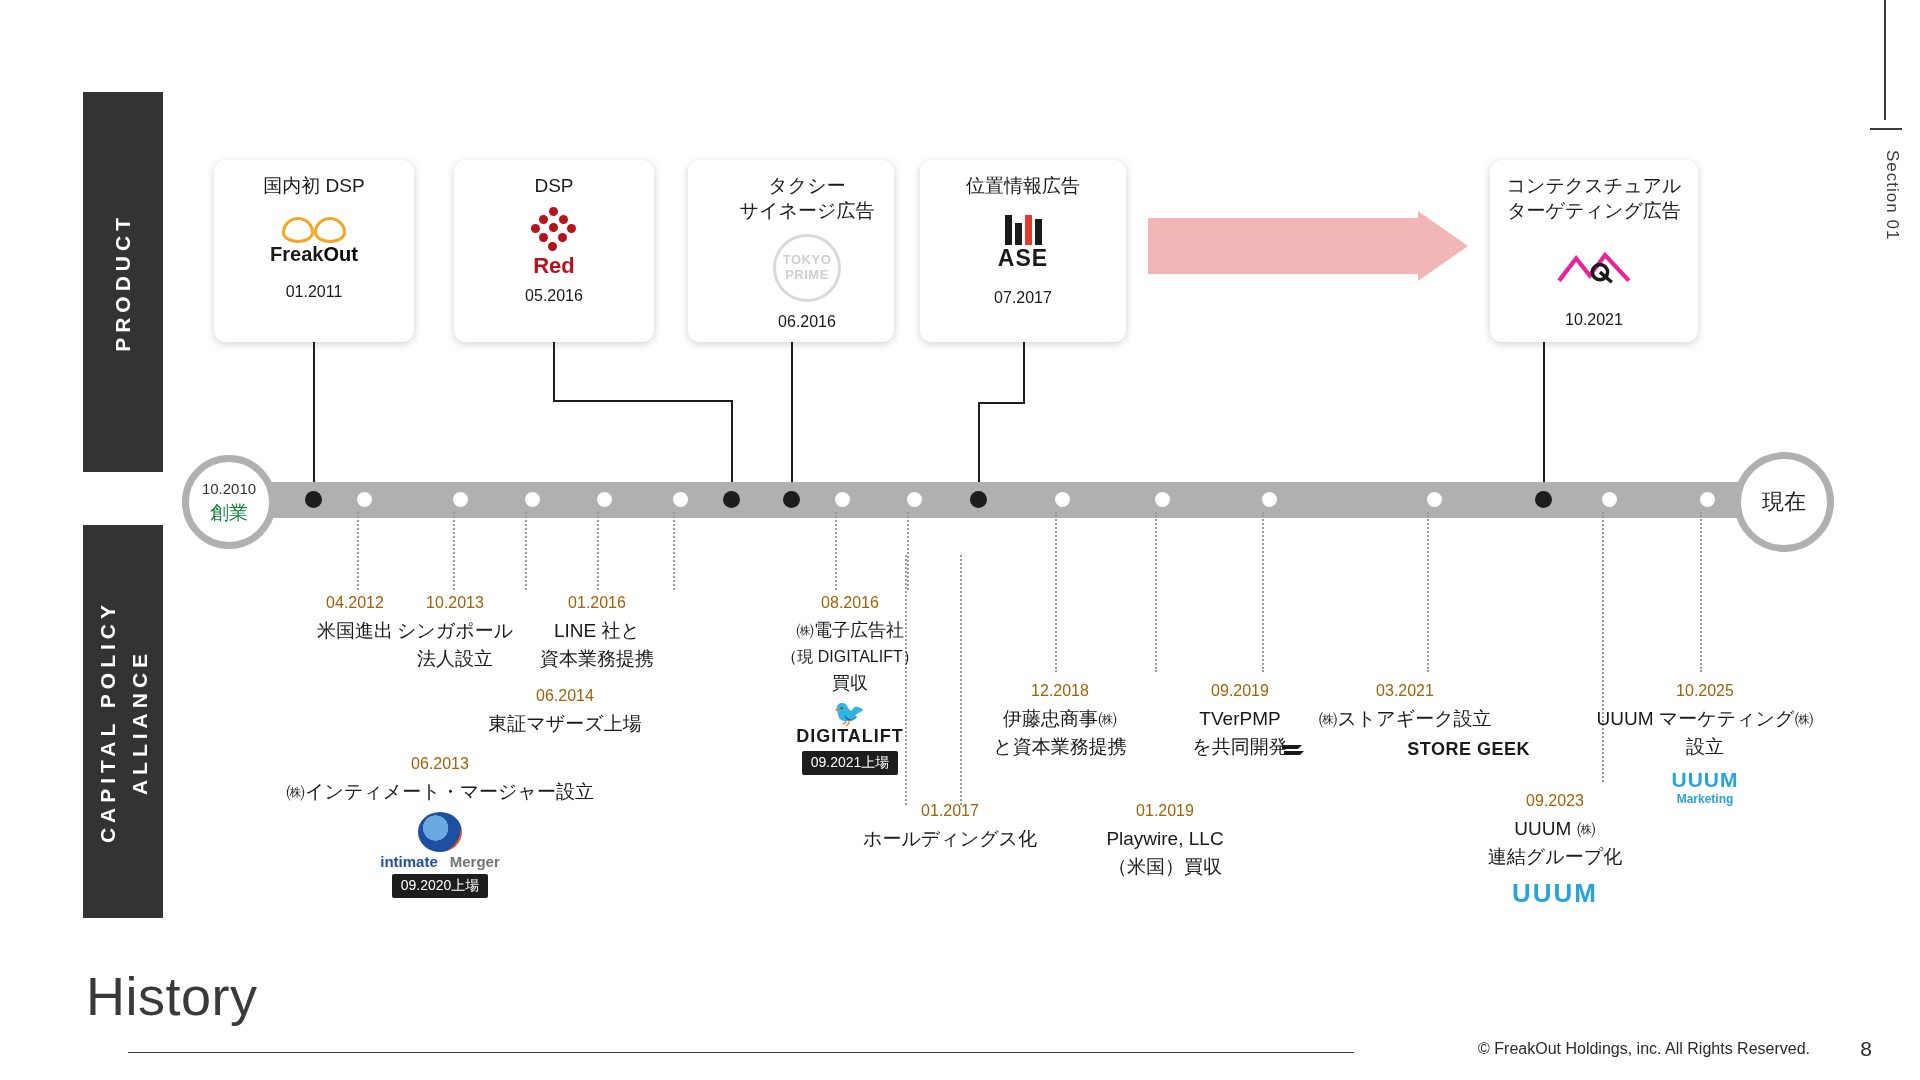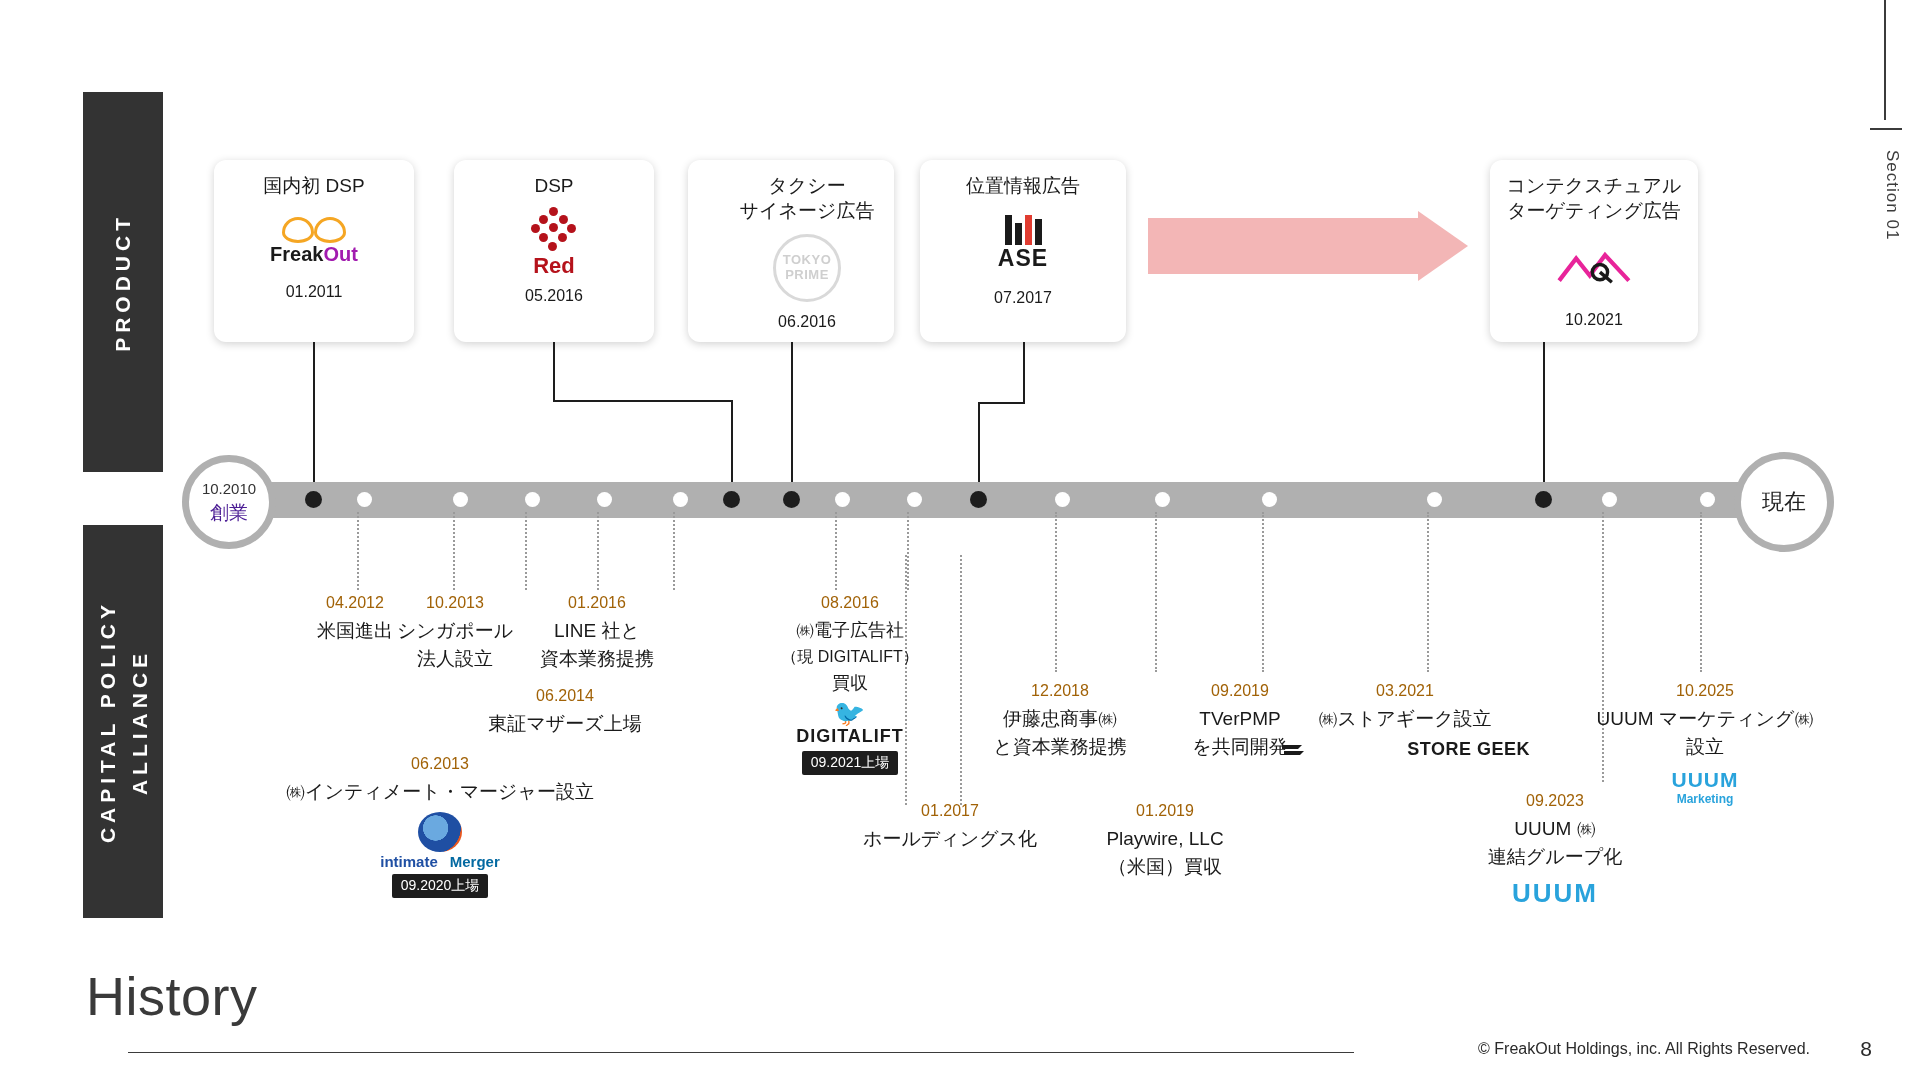--- a/index.html
+++ b/index.html
@@ -45,21 +45,21 @@
     position:absolute;left:232px;top:482px;width:1540px;height:36px;
     background:#b0b0b0;border-radius:18px;
   }
   .circle-end{
     position:absolute;border:7px solid #b0b0b0;background:#ffffff;border-radius:50%;
     display:flex;flex-direction:column;align-items:center;justify-content:center;
     text-align:center;line-height:1.25;
   }
   #circle-start{left:182px;top:455px;width:94px;height:94px;box-sizing:border-box;}
   #circle-start .y{font-size:15px;color:#333;}
-  #circle-start .t{font-size:19px;color:#4c1d95;margin-top:2px;}
+  #circle-start .t{font-size:19px;color:#15803d;margin-top:2px;}
   #circle-now{left:1734px;top:452px;width:100px;height:100px;box-sizing:border-box;}
   #circle-now .t{font-size:22px;color:#222;}
 
   .node{
     position:absolute;width:15px;height:15px;border-radius:50%;
     background:#ffffff;top:492px;
   }
   .node.filled{background:#1d1d1d;width:17px;height:17px;top:491px;}
 
   
@@ -106,21 +106,21 @@
   .history-title{
     position:absolute;left:86px;top:965px;font-size:54px;color:#3a3a3a;font-weight:300;
     letter-spacing:0.5px;
   }
   .footer-line{position:absolute;left:128px;top:1052px;width:1226px;height:1px;background:#3b3b3b;}
   .copyright{position:absolute;right:110px;top:1040px;font-size:16px;color:#2a2a2a;}
   .pagenum{position:absolute;right:48px;top:1037px;font-size:21px;color:#2a2a2a;}
 
   
   .logo-freakout{font-weight:bold;font-size:20px;color:#1a1a1a;}
-  .logo-freakout em{font-style:normal;color:#a21caf;}
+  .logo-freakout em{font-style:normal;color:#000000;}
   .bowl{width:64px;height:26px;margin:0 auto 2px;position:relative;}
   .bowl:before,.bowl:after{
     content:"";position:absolute;width:26px;height:20px;border-radius:50%/60% 60% 40% 40%;
     border:3px solid #f5a623;background:#fff;top:2px;
   }
   .bowl:before{left:0;}
   .bowl:after{right:0;}
   .red-logo{color:#b5121b;font-weight:bold;font-size:22px;}
   .red-dots{width:54px;height:46px;margin:0 auto;position:relative;}
   .red-dots i{position:absolute;width:9px;height:9px;background:#b5121b;border-radius:50%;}
@@ -137,21 +137,21 @@
   .ase-bars i{display:block;width:7px;background:#1a1a1a;}
   .ase-bars i.r{background:#e03c31;}
   .digitallift{font-weight:bold;font-size:18px;color:#1a1a1a;letter-spacing:1px;}
   .bird{font-size:26px;color:#2bb6c4;line-height:1;}
   .storegeek{font-weight:bold;font-size:18px;color:#1a1a1a;letter-spacing:0.5px;}
   .uuum{font-weight:bold;font-size:26px;color:#29a3dc;letter-spacing:2px;}
   .uuum-m{font-weight:bold;font-size:21px;color:#29a3dc;letter-spacing:1px;}
   .uuum-m small{display:block;font-size:12px;letter-spacing:0;}
   .im-logo{font-size:15px;font-weight:bold;}
   .im-logo .a{color:#1f4fa3;}
-  .im-logo .b{color:#0369a1;padding-left:12px;}
+  .im-logo .b{color:#737373;padding-left:12px;}
   .im-orb{
     width:44px;height:40px;margin:0 auto 1px;border-radius:50%;
     background:radial-gradient(circle at 40% 40%, #6aa9e0 0 35%, #1f4fa3 36% 70%, #e8571f 71% 100%);
   }
   .cr-peak{
     width:90px;height:34px;margin:0 auto;
   }
 </style>
 </head>
 <body>

